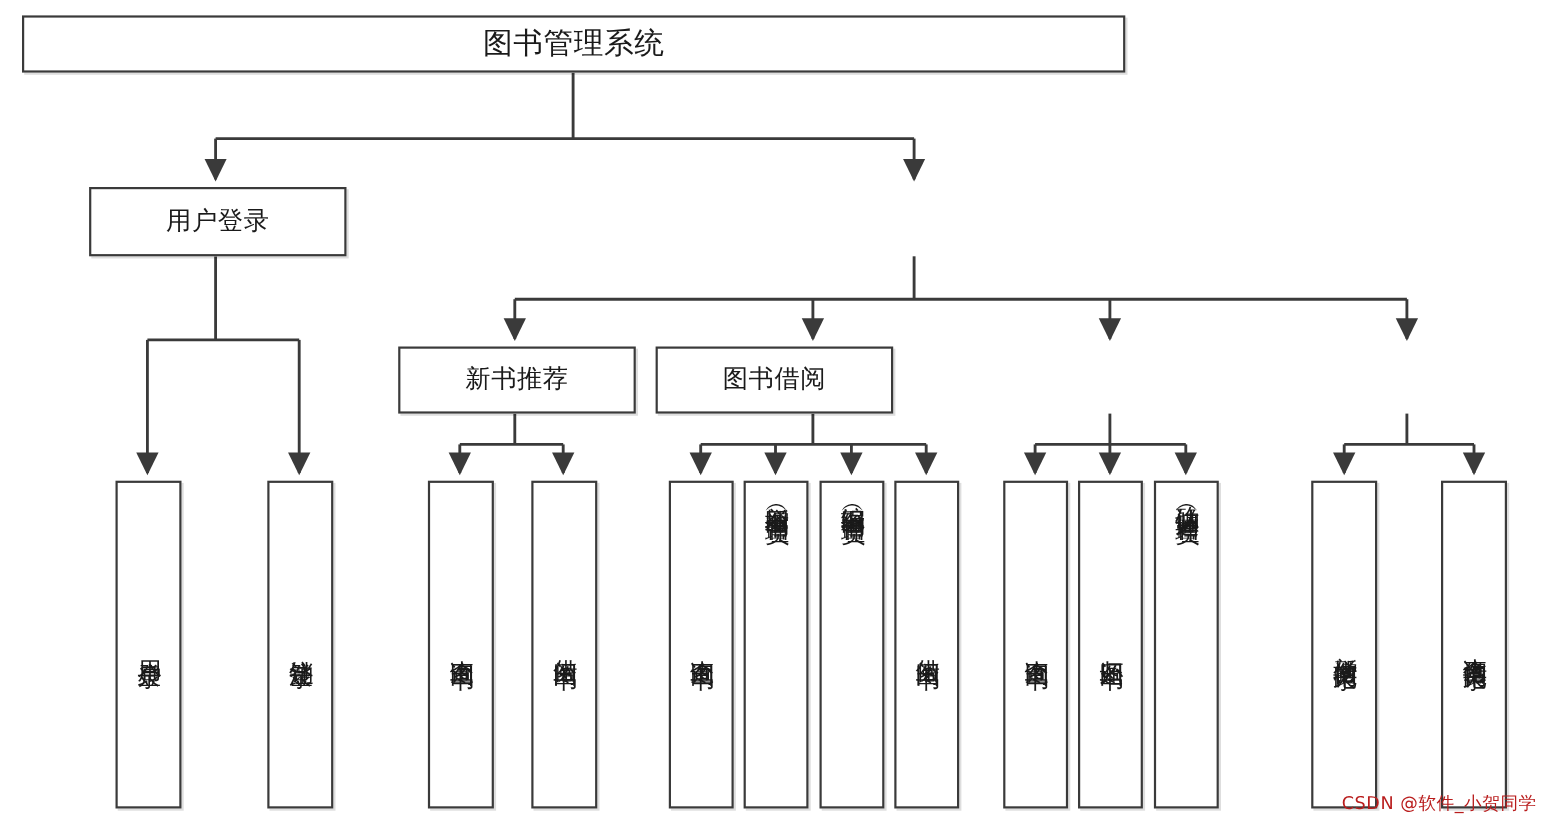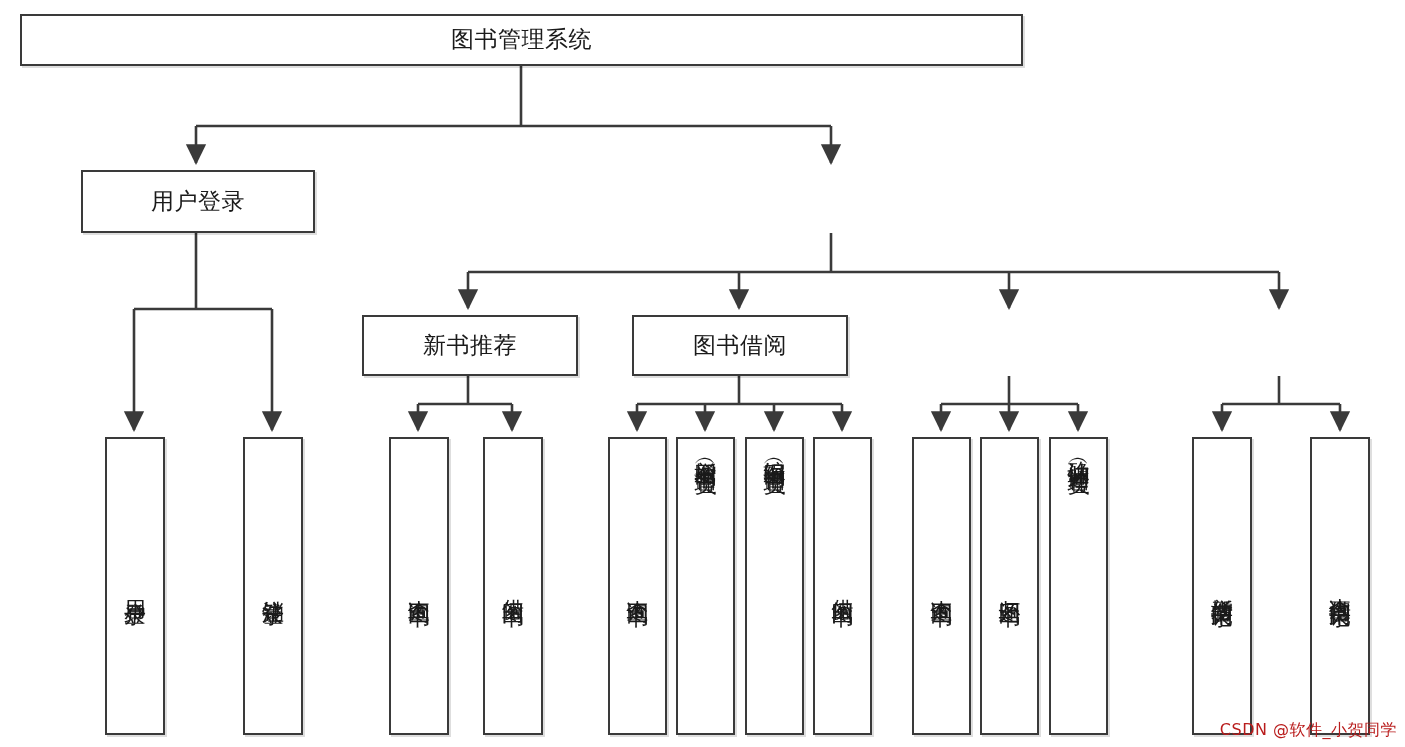--- a/index.html
+++ b/index.html
@@ -41,21 +41,21 @@
     display: block;
     text-align: center;
     line-height: 1.18;
     letter-spacing: 0.5px;
   }
   
   .node.horiz .node-label {
     writing-mode: horizontal-tb;
     font-size: 23px;
   }
-  .node.root .node-label { font-size: 23px; text-align: center; }
+  .node.root .node-label { font-size: 27px; text-align: center; }
   
   .node.vert {
     align-items: flex-start;
     justify-content: center;
     padding-top: 4px;
   }
   .node.vert .node-label {
     writing-mode: vertical-rl;
     text-orientation: upright;
     font-size: 22px;
@@ -137,21 +137,21 @@
     <span class="node-label">图书管理系统</span>
   </div>
 
   <div class="node horiz" style="left:81px; top:170px; width:234px; height:63px;">
     <span class="node-label">用户登录</span>
   </div>
 
   <div class="node horiz" style="left:362px; top:315px; width:216px; height:61px;">
     <span class="node-label">新书推荐</span>
   </div>
-  <div class="node horiz" style="left:632px; top:315px; width:216px; height:61px;">
+  <div class="node horiz" style="left:596px; top:315px; width:216px; height:61px;">
     <span class="node-label">图书借阅</span>
   </div>
 
   <div class="node vert centered" style="left:105px; top:437px; width:60px; height:298px;">
     <span class="node-label">用户登录</span>
   </div>
   <div class="node vert centered" style="left:243px; top:437px; width:60px; height:298px;">
     <span class="node-label">注销登录</span>
   </div>
 

